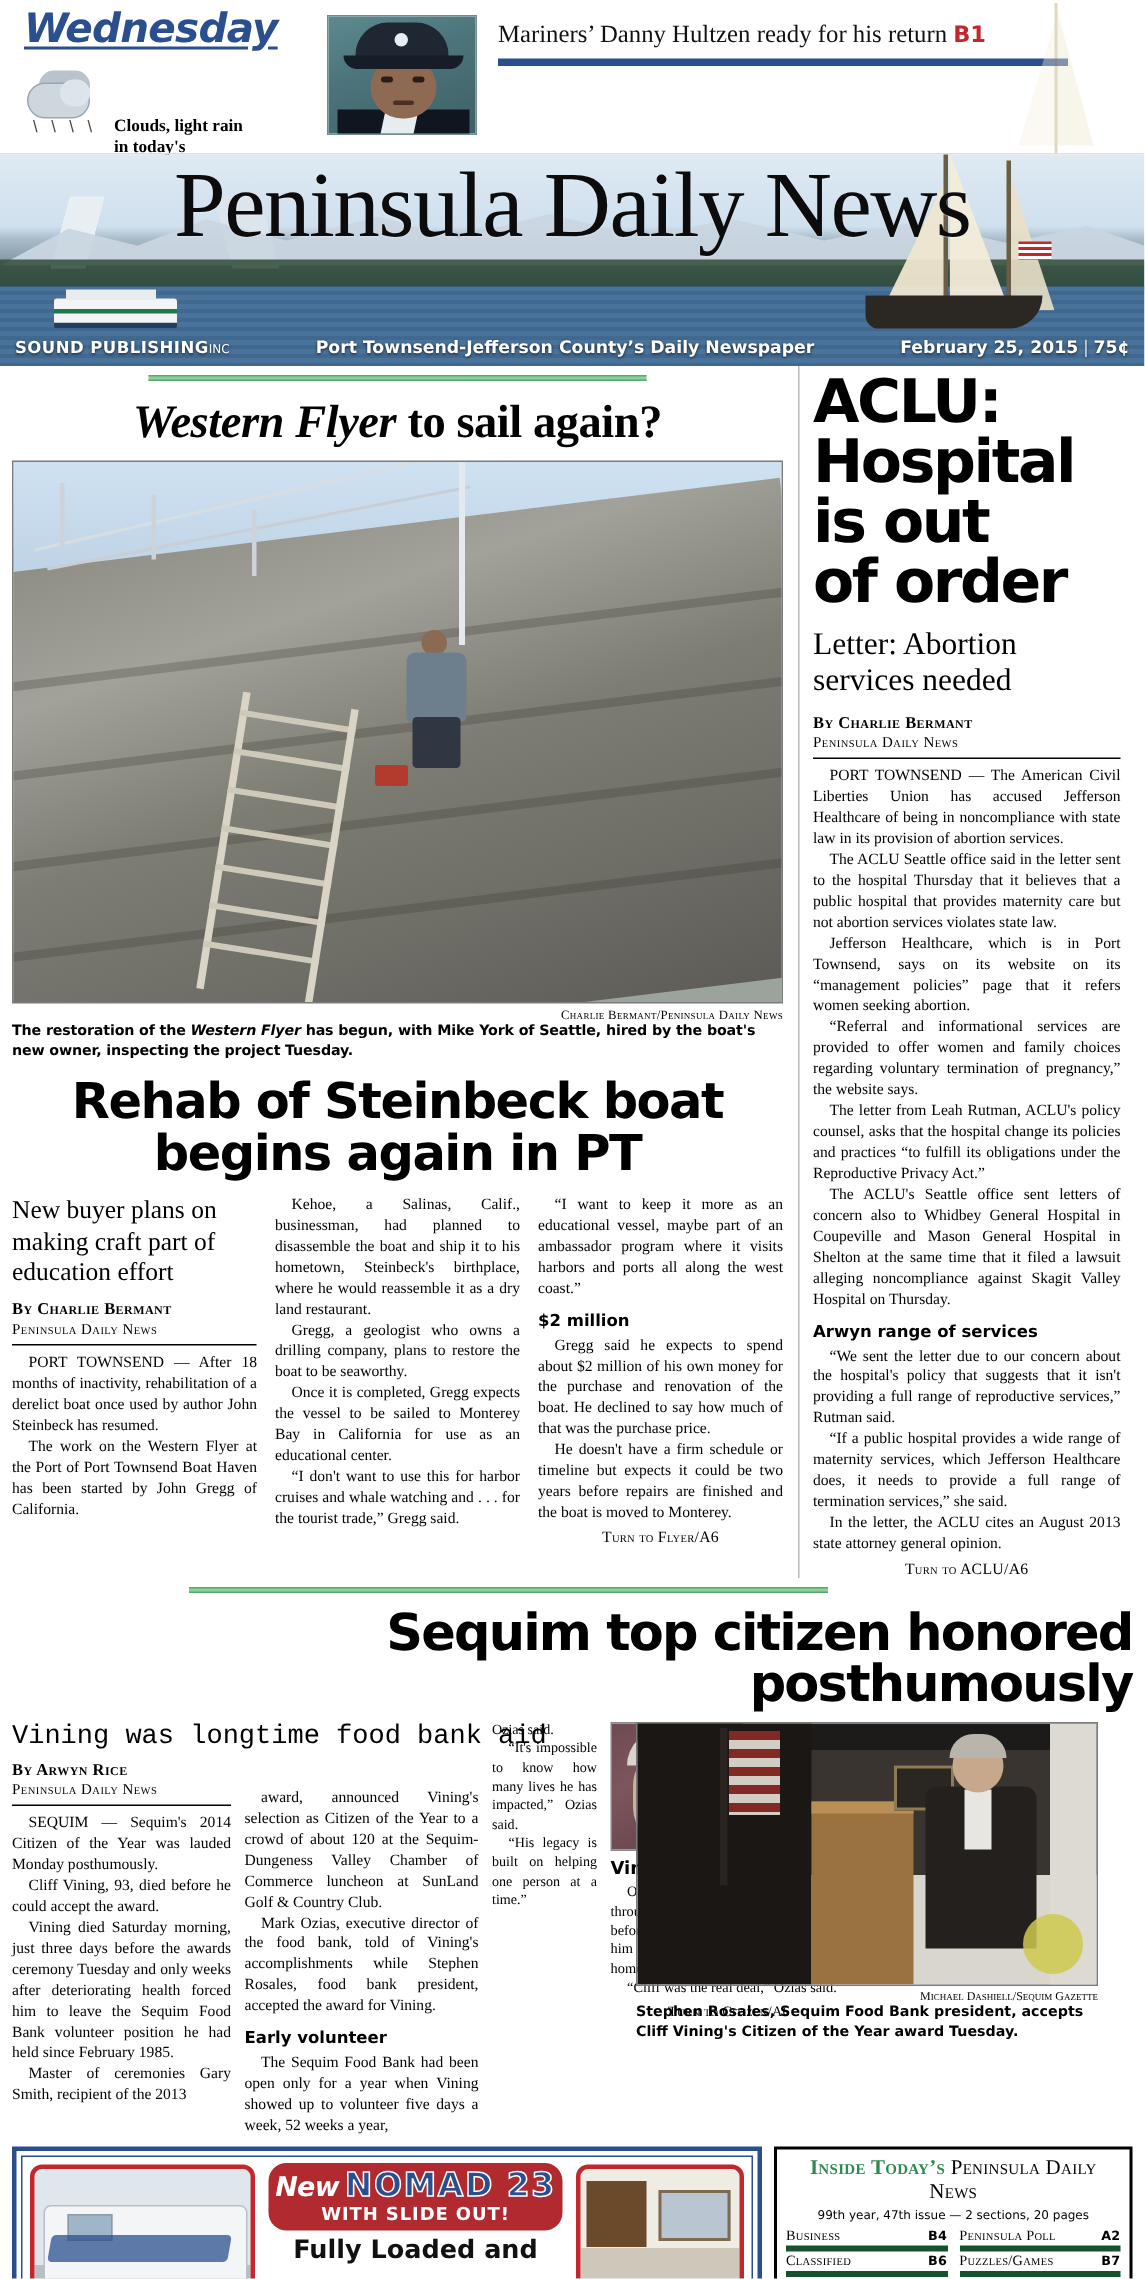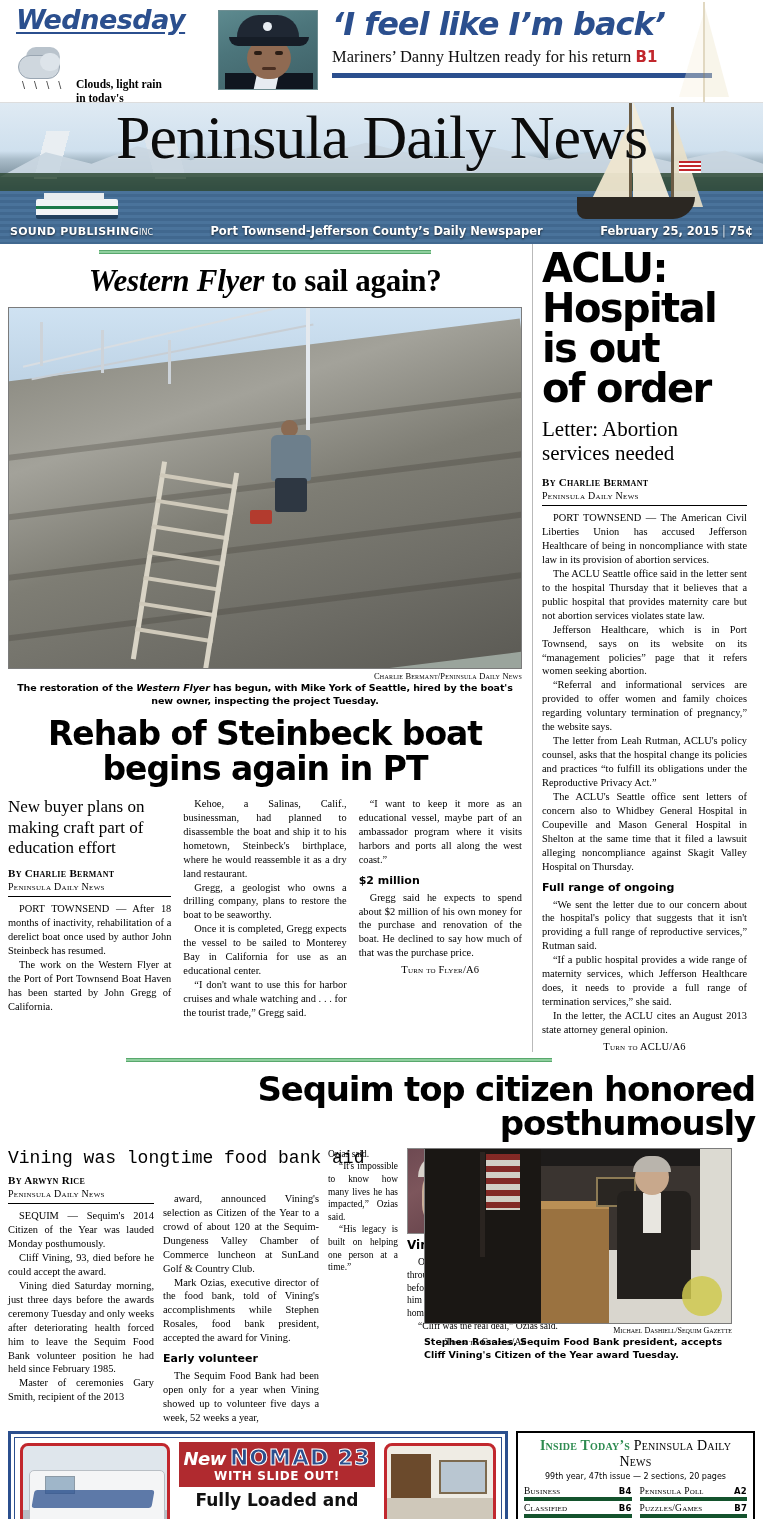--- a/index.html
+++ b/index.html
@@ -153,21 +153,21 @@
   .pp-legs{position:absolute;left:10px;top:58px;width:32px;height:34px;background:#2e3742;border-radius:3px;}
   .pm-red{position:absolute;left:47%;top:56%;width:22px;height:14px;background:#b33b2e;border-radius:2px;}
   .pm-mast{position:absolute;left:58%;top:0;width:4px;height:34%;background:#e4e9ee;}
 
   .photo-credit {
     text-align:right; font-family:"Liberation Serif", serif;
     font-size:8.5px; font-variant:small-caps; letter-spacing:.2px; margin:2px 0 1px;
   }
   .cutline {
     font-family:"DejaVu Sans", sans-serif; font-weight:bold; font-size:9.5px;
-    line-height:1.35; letter-spacing:-.1px; margin-bottom:8px;text-align:center;
+    line-height:1.35; letter-spacing:-.1px; margin-bottom:8px;
   }
   .cutline i{font-style:italic;}
 
   .hed-rehab {
     font-family:"DejaVu Sans", sans-serif; font-weight:bold; font-size:33px;
     text-align:center; line-height:1.08; letter-spacing:-1px; margin: 4px 0 10px;
   }
 
   .cols3 { display:flex; gap:12px; }
   .c3 { width: 166px; }
@@ -254,21 +254,21 @@
   .ad{
     width:500px; height:176px; border:3px solid #2b4f8e; background:#fff; position:relative; overflow:hidden;
   }
   .ad-inner{ position:absolute; inset:3px; border:1px solid #2b4f8e; display:flex; }
   .ad-photo{width:150px;height:120px;margin:5px;border:3px solid #c1272d;border-radius:8px;position:relative;overflow:hidden;background:linear-gradient(180deg,#dfe6ec 0 56%,#b8bfc6 56% 100%);}
   .rv-body{position:absolute;left:6px;top:24px;width:136px;height:58px;background:#f4f5f6;border:1px solid #b9bfc5;border-radius:5px;}
   .rv-stripe{position:absolute;left:10px;top:44px;width:120px;height:18px;background:#2b4f8e;opacity:.75;border-radius:3px;transform:skewX(-10deg);}
   .rv-win{position:absolute;left:22px;top:30px;width:30px;height:18px;background:#9fb6c9;border:1px solid #8b9aa6;}
   .ad-mid{flex:1;padding:4px 4px 0;text-align:center;position:relative;}
   .ad-nomad{
-    background:#b02a2f;border-radius:0;padding:3px 0 4px;position:relative;
+    background:#b02a2f;border-radius:12px;padding:3px 0 4px;position:relative;
   }
   .ad-new{
     font-family:"DejaVu Sans",sans-serif;font-style:italic;font-weight:bold;color:#fff;
     font-size:18px;letter-spacing:-.5px;display:inline-block;
   }
   .ad-nom{
     font-family:"DejaVu Sans",sans-serif;font-weight:bold;color:#2b4f8e;
     font-size:22px;letter-spacing:1px;-webkit-text-stroke:1px #fff;display:inline-block;margin-left:4px;
   }
   .ad-slide{font-family:"DejaVu Sans",sans-serif;font-weight:bold;color:#fff;font-size:12px;letter-spacing:.6px;margin-top:-1px;}
@@ -322,21 +322,20 @@
         <div class="cap-brim"></div>
         <div class="cap-logo"></div>
     </div>
 
     <div class="sky-right">
       <svg class="sky-sail" viewBox="0 0 90 105">
         <polygon points="45,2 70,95 45,95" fill="#efe7cf" opacity=".8"></polygon>
         <polygon points="45,10 20,95 45,95" fill="#f5efdc" opacity=".7"></polygon>
         <rect x="44" y="0" width="2" height="100" fill="#c9b98f"></rect>
       </svg>
-      <div class="sky-kicker">‘I feel like I’m back’</div>
       <div class="sky-deck">
         <span>Mariners’ Danny Hultzen ready for his return</span>
         <span class="pg-red">B1</span>
       </div>
       <div class="blue-rule2"></div>
     </div>
   </div>
 
   <div class="flag">
     <div class="flag-photo">
@@ -440,20 +439,21 @@
           </div>
         </div>
 
         <div class="c3">
           <div class="body">
             <p>“I want to keep it more as an educational vessel, maybe part of an ambassador program where it visits harbors and ports all along the west coast.”</p>
           </div>
           <div class="subhead">$2 million</div>
           <div class="body">
             <p>Gregg said he expects to spend about $2 million of his own money for the purchase and renovation of the boat. He declined to say how much of that was the purchase price.</p>
+            <p>He doesn't have a firm schedule or timeline but expects it could be two years before repairs are finished and the boat is moved to Monterey.</p>
           </div>
           <div class="jump">Turn to Flyer/A6</div>
         </div>
       </div>
     </div>
 
     <div class="col-right">
       <div class="hed-aclu">
         <div>ACLU:</div>
         <div>Hospital</div>
@@ -469,21 +469,21 @@
       </div>
       <div class="byline-rule"></div>
       <div class="body">
         <p>PORT TOWNSEND — The American Civil Liberties Union has accused Jefferson Healthcare of being in noncompliance with state law in its provision of abortion services.</p>
         <p>The ACLU Seattle office said in the letter sent to the hospital Thursday that it believes that a public hospital that provides maternity care but not abortion services violates state law.</p>
         <p>Jefferson Healthcare, which is in Port Townsend, says on its website on its “management policies” page that it refers women seeking abortion.</p>
         <p>“Referral and informational services are provided to offer women and family choices regarding voluntary termination of pregnancy,” the website says.</p>
         <p>The letter from Leah Rutman, ACLU's policy counsel, asks that the hospital change its policies and practices “to fulfill its obligations under the Reproductive Privacy Act.”</p>
         <p>The ACLU's Seattle office sent letters of concern also to Whidbey General Hospital in Coupeville and Mason General Hospital in Shelton at the same time that it filed a lawsuit alleging noncompliance against Skagit Valley Hospital on Thursday.</p>
       </div>
-      <div class="subhead">Full range of ongoing</div>
+      <div class="subhead">Arwyn range of services</div>
       <div class="body">
         <p>“We sent the letter due to our concern about the hospital's policy that suggests that it isn't providing a full range of reproductive services,” Rutman said.</p>
         <p>“If a public hospital provides a wide range of maternity services, which Jefferson Healthcare does, it needs to provide a full range of termination services,” she said.</p>
         <p>In the letter, the ACLU cites an August 2013 state attorney general opinion.</p>
       </div>
       <div class="jump">Turn to ACLU/A6</div>
     </div>
   </div>
 
   <div class="seq-wrap">

